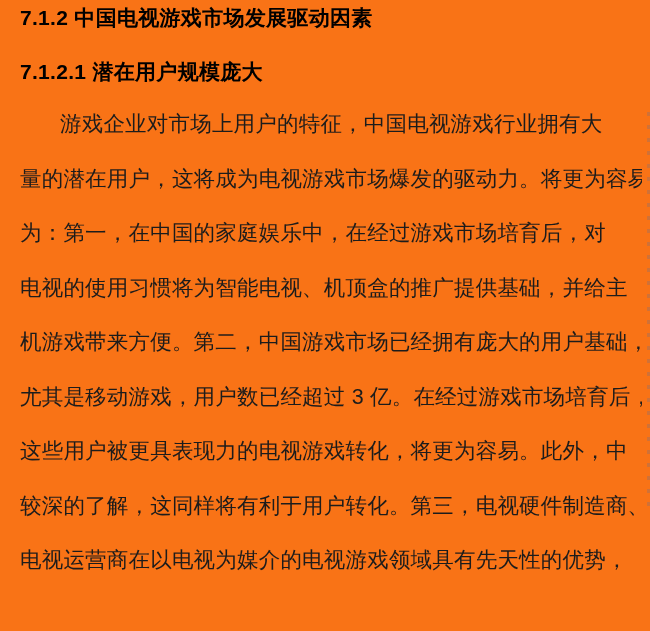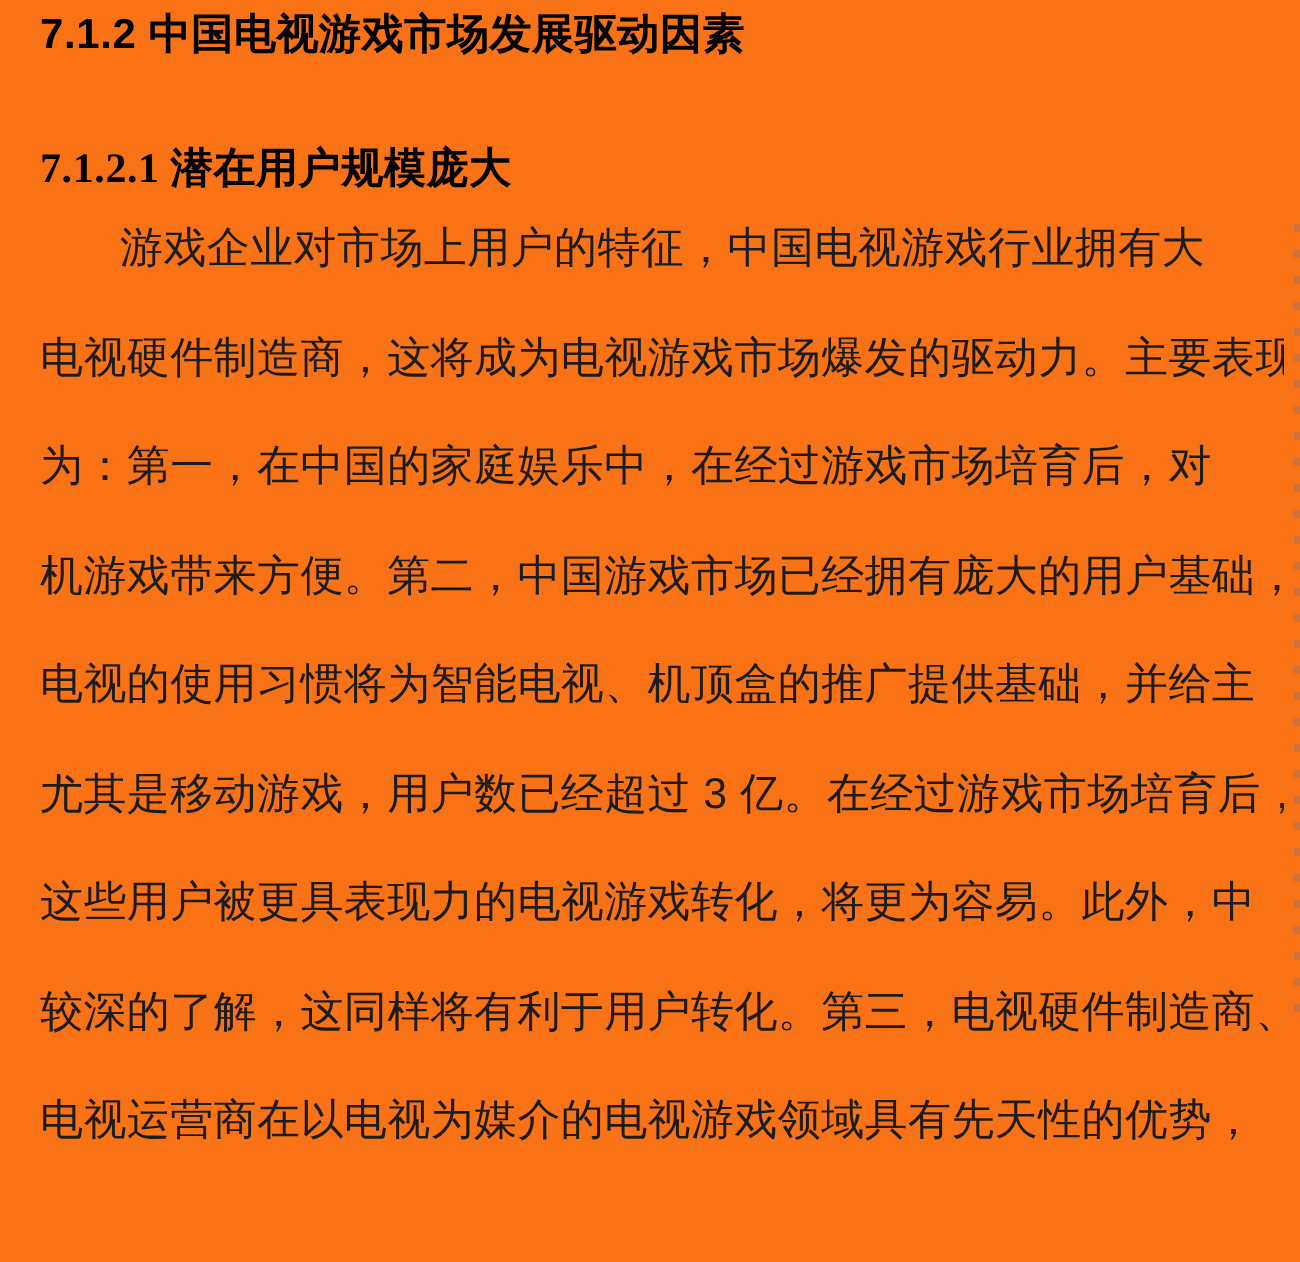--- a/index.html
+++ b/index.html
@@ -19,21 +19,21 @@
     position: absolute;
     left: 20px;
     font-size: 21px;
     font-weight: 700;
     color: #000000;
     letter-spacing: 0.3px;
     white-space: nowrap;
     line-height: 28px;
   }
   .heading-1 { top: 4px; }
-  .heading-2 { top: 70px; font-family: Liberation Serif, serif; }
+  .heading-2 { top: 58px; }
   .body-text {
     position: absolute;
     top: 97px;
     left: 20px;
     width: 622px;
     color: #1c1c1c;
     font-size: 21.5px;
     letter-spacing: 0.2px;
   }
   .body-line {
@@ -65,24 +65,24 @@
 <body>
 
 <div class="page">
 
   <div class="heading heading-1">7.1.2 中国电视游戏市场发展驱动因素</div>
 
   <div class="heading heading-2">7.1.2.1 潜在用户规模庞大</div>
 
   <div class="body-text">
     <div class="body-line first-indent">游戏企业对市场上用户的特征，中国电视游戏行业拥有大</div>
-    <div class="body-line">电视硬件制造商，这将成为电视游戏市场爆发的驱动力。主要表现</div>
+    <div class="body-line">量的潜在用户，这将成为电视游戏市场爆发的驱动力。将更为容易</div>
     <div class="body-line">为：第一，在中国的家庭娱乐中，在经过游戏市场培育后，对</div>
+    <div class="body-line">电视的使用习惯将为智能电视、机顶盒的推广提供基础，并给主</div>
     <div class="body-line">机游戏带来方便。第二，中国游戏市场已经拥有庞大的用户基础，</div>
-    <div class="body-line">电视的使用习惯将为智能电视、机顶盒的推广提供基础，并给主</div>
     <div class="body-line">尤其是移动游戏，用户数已经超过 3 亿。在经过游戏市场培育后，</div>
     <div class="body-line">这些用户被更具表现力的电视游戏转化，将更为容易。此外，中</div>
     <div class="body-line">较深的了解，这同样将有利于用户转化。第三，电视硬件制造商、</div>
     <div class="body-line">电视运营商在以电视为媒介的电视游戏领域具有先天性的优势，</div>
   </div>
 
   <div class="edge-sliver"></div>
 
 </div>
 

